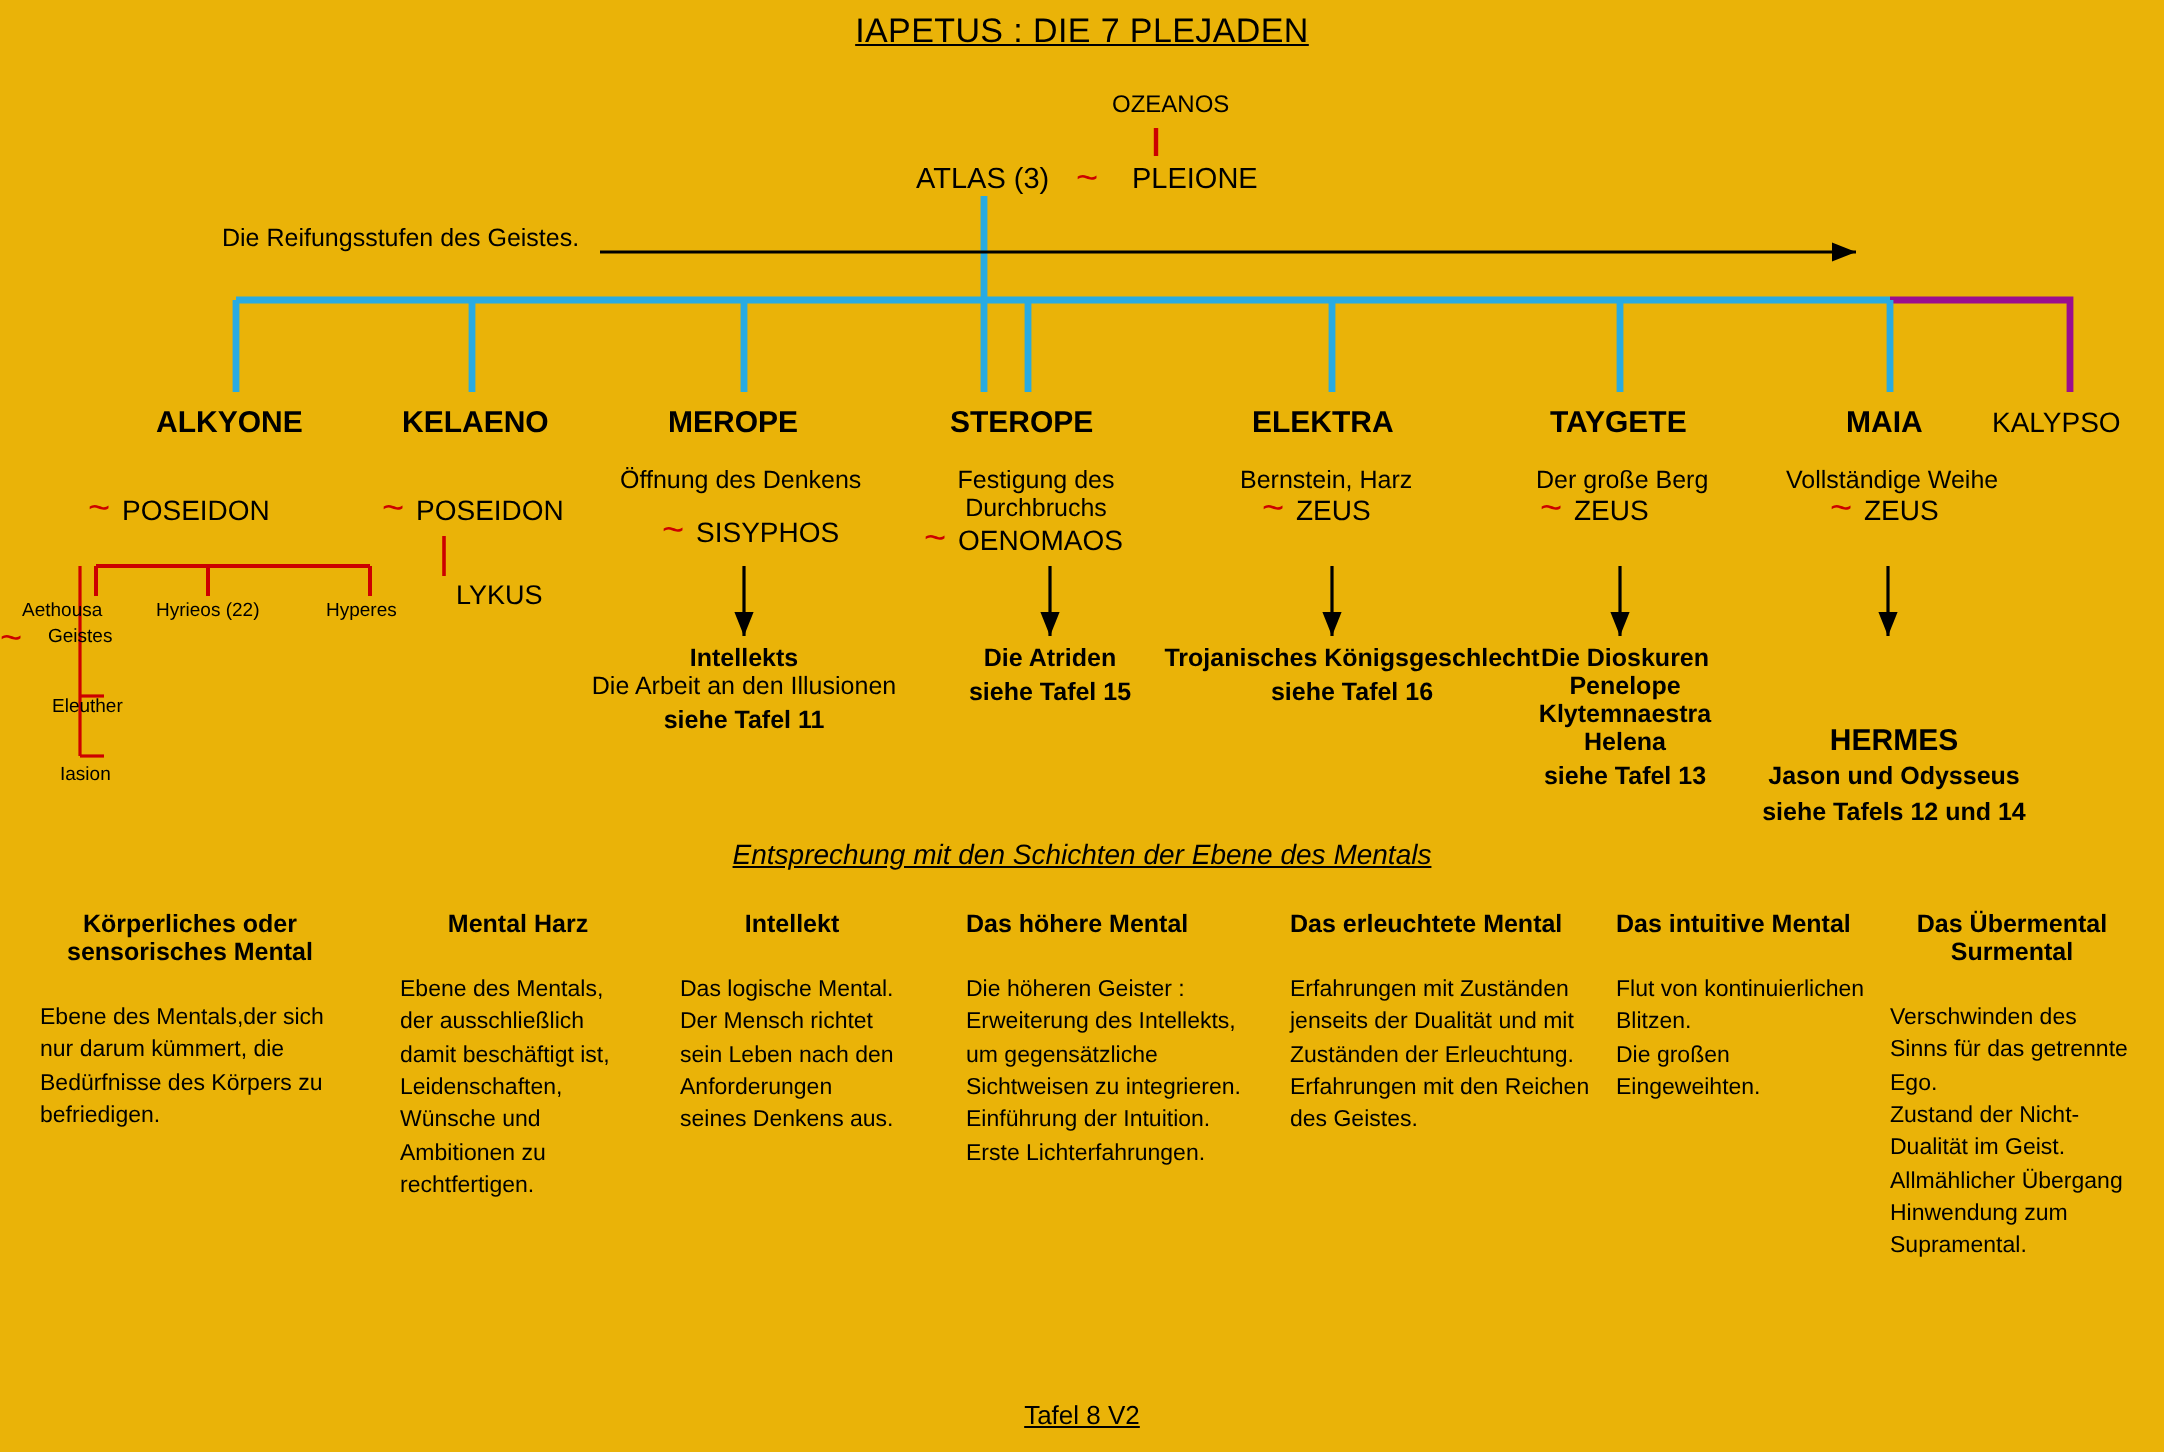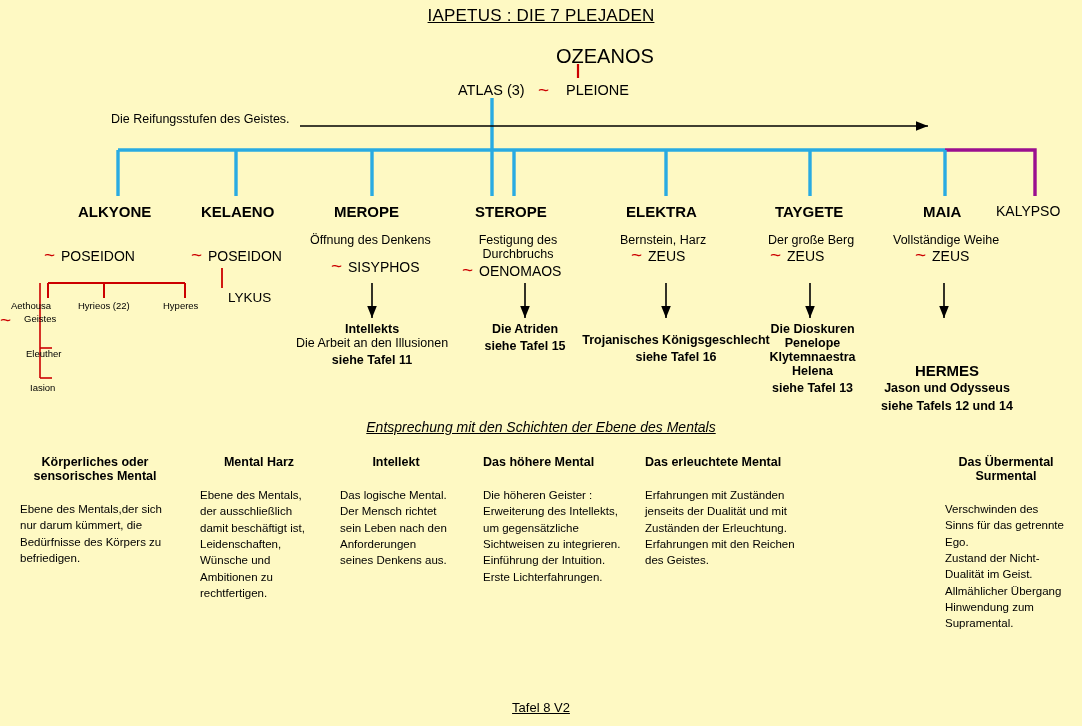--- a/index.html
+++ b/index.html
@@ -9,39 +9,39 @@
   }
   body {
     font-family: "Liberation Sans", sans-serif;
     color: #000000;
   }
   #page {
     position: relative;
     width: 1082px;
     height: 726px;
     overflow: hidden;
-    background: #fef9c3;
+    background: #eab308;
   }
   .abs { position: absolute; }
   #title {
     left: 0; top: 6px; width: 1082px;
     text-align: center;
     font-size: 17px;
     text-decoration: underline;
     letter-spacing: 0.2px;
   }
   #svg-layer {
     position: absolute;
     left: 0; top: 0;
     width: 1082px; height: 726px;
     pointer-events: none;
   }
   .ozeanos {
     left: 556px; top: 45px;
-    font-size: 20px;
+    font-size: 12px;
   }
   .atlas {
     left: 458px; top: 82px;
     font-size: 14.5px;
   }
   .pleione {
     left: 566px; top: 82px;
     font-size: 14.5px;
   }
   .reifung {
@@ -206,21 +206,21 @@
     <div><b>Die Atriden</b></div>
     <div style="margin-top:3px;"><b>siehe Tafel 15</b></div>
   </div>
 
   <div class="abs node-name" style="left:626px; top:203px;">ELEKTRA</div>
   <div class="abs node-sub" style="left:620px; top:233px;">Bernstein, Harz</div>
   <div class="abs consort" style="left:631px; top:245px;">
     <span class="tilde">~</span>
     <span>ZEUS</span>
   </div>
-  <div class="abs outcome" style="left:576px; top:333px; width:200px;">
+  <div class="abs outcome" style="left:576px; top:322px; width:200px;">
     <div><b>Trojanisches Königsgeschlecht</b></div>
     <div style="margin-top:3px;"><b>siehe Tafel 16</b></div>
   </div>
 
   <div class="abs node-name" style="left:775px; top:203px;">TAYGETE</div>
   <div class="abs node-sub" style="left:768px; top:233px;">Der große Berg</div>
   <div class="abs consort" style="left:770px; top:245px;">
     <span class="tilde">~</span>
     <span>ZEUS</span>
   </div>
@@ -271,20 +271,25 @@
 Einführung der Intuition.
 Erste Lichterfahrungen.</div>
   </div>
 
   <div class="abs" style="left:645px; top:455px; width:150px;">
     <div class="col-head" style="white-space:pre-line; text-align:left;">Das erleuchtete Mental</div>
     <div class="col-body" style="margin-top:18px; white-space:pre-line;">Erfahrungen mit Zuständen jenseits der Dualität und mit Zuständen der Erleuchtung.
 Erfahrungen mit den Reichen des Geistes.</div>
   </div>
 
+  <div class="abs" style="left:808px; top:455px; width:125px;">
+    <div class="col-head" style="white-space:pre-line; text-align:left;">Das intuitive Mental</div>
+    <div class="col-body" style="margin-top:18px; white-space:pre-line;">Flut von kontinuierlichen Blitzen.
+Die großen Eingeweihten.</div>
+  </div>
 
   <div class="abs" style="left:945px; top:455px; width:122px;">
     <div class="col-head" style="white-space:pre-line;">Das Übermental
 Surmental</div>
     <div class="col-body" style="margin-top:18px; white-space:pre-line;">Verschwinden des Sinns für das getrennte Ego.
 Zustand der Nicht-Dualität im Geist.
 Allmählicher Übergang Hinwendung zum Supramental.</div>
   </div>
 
   <div class="abs footer" style="text-align:center;">Tafel 8 V2</div>

